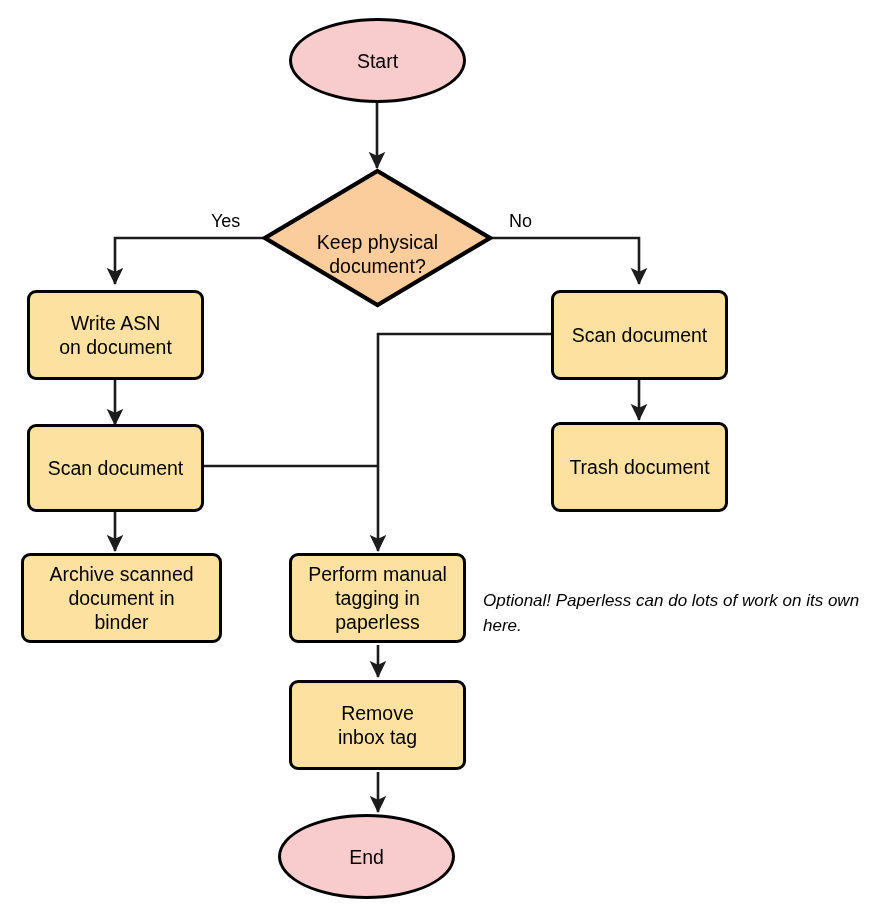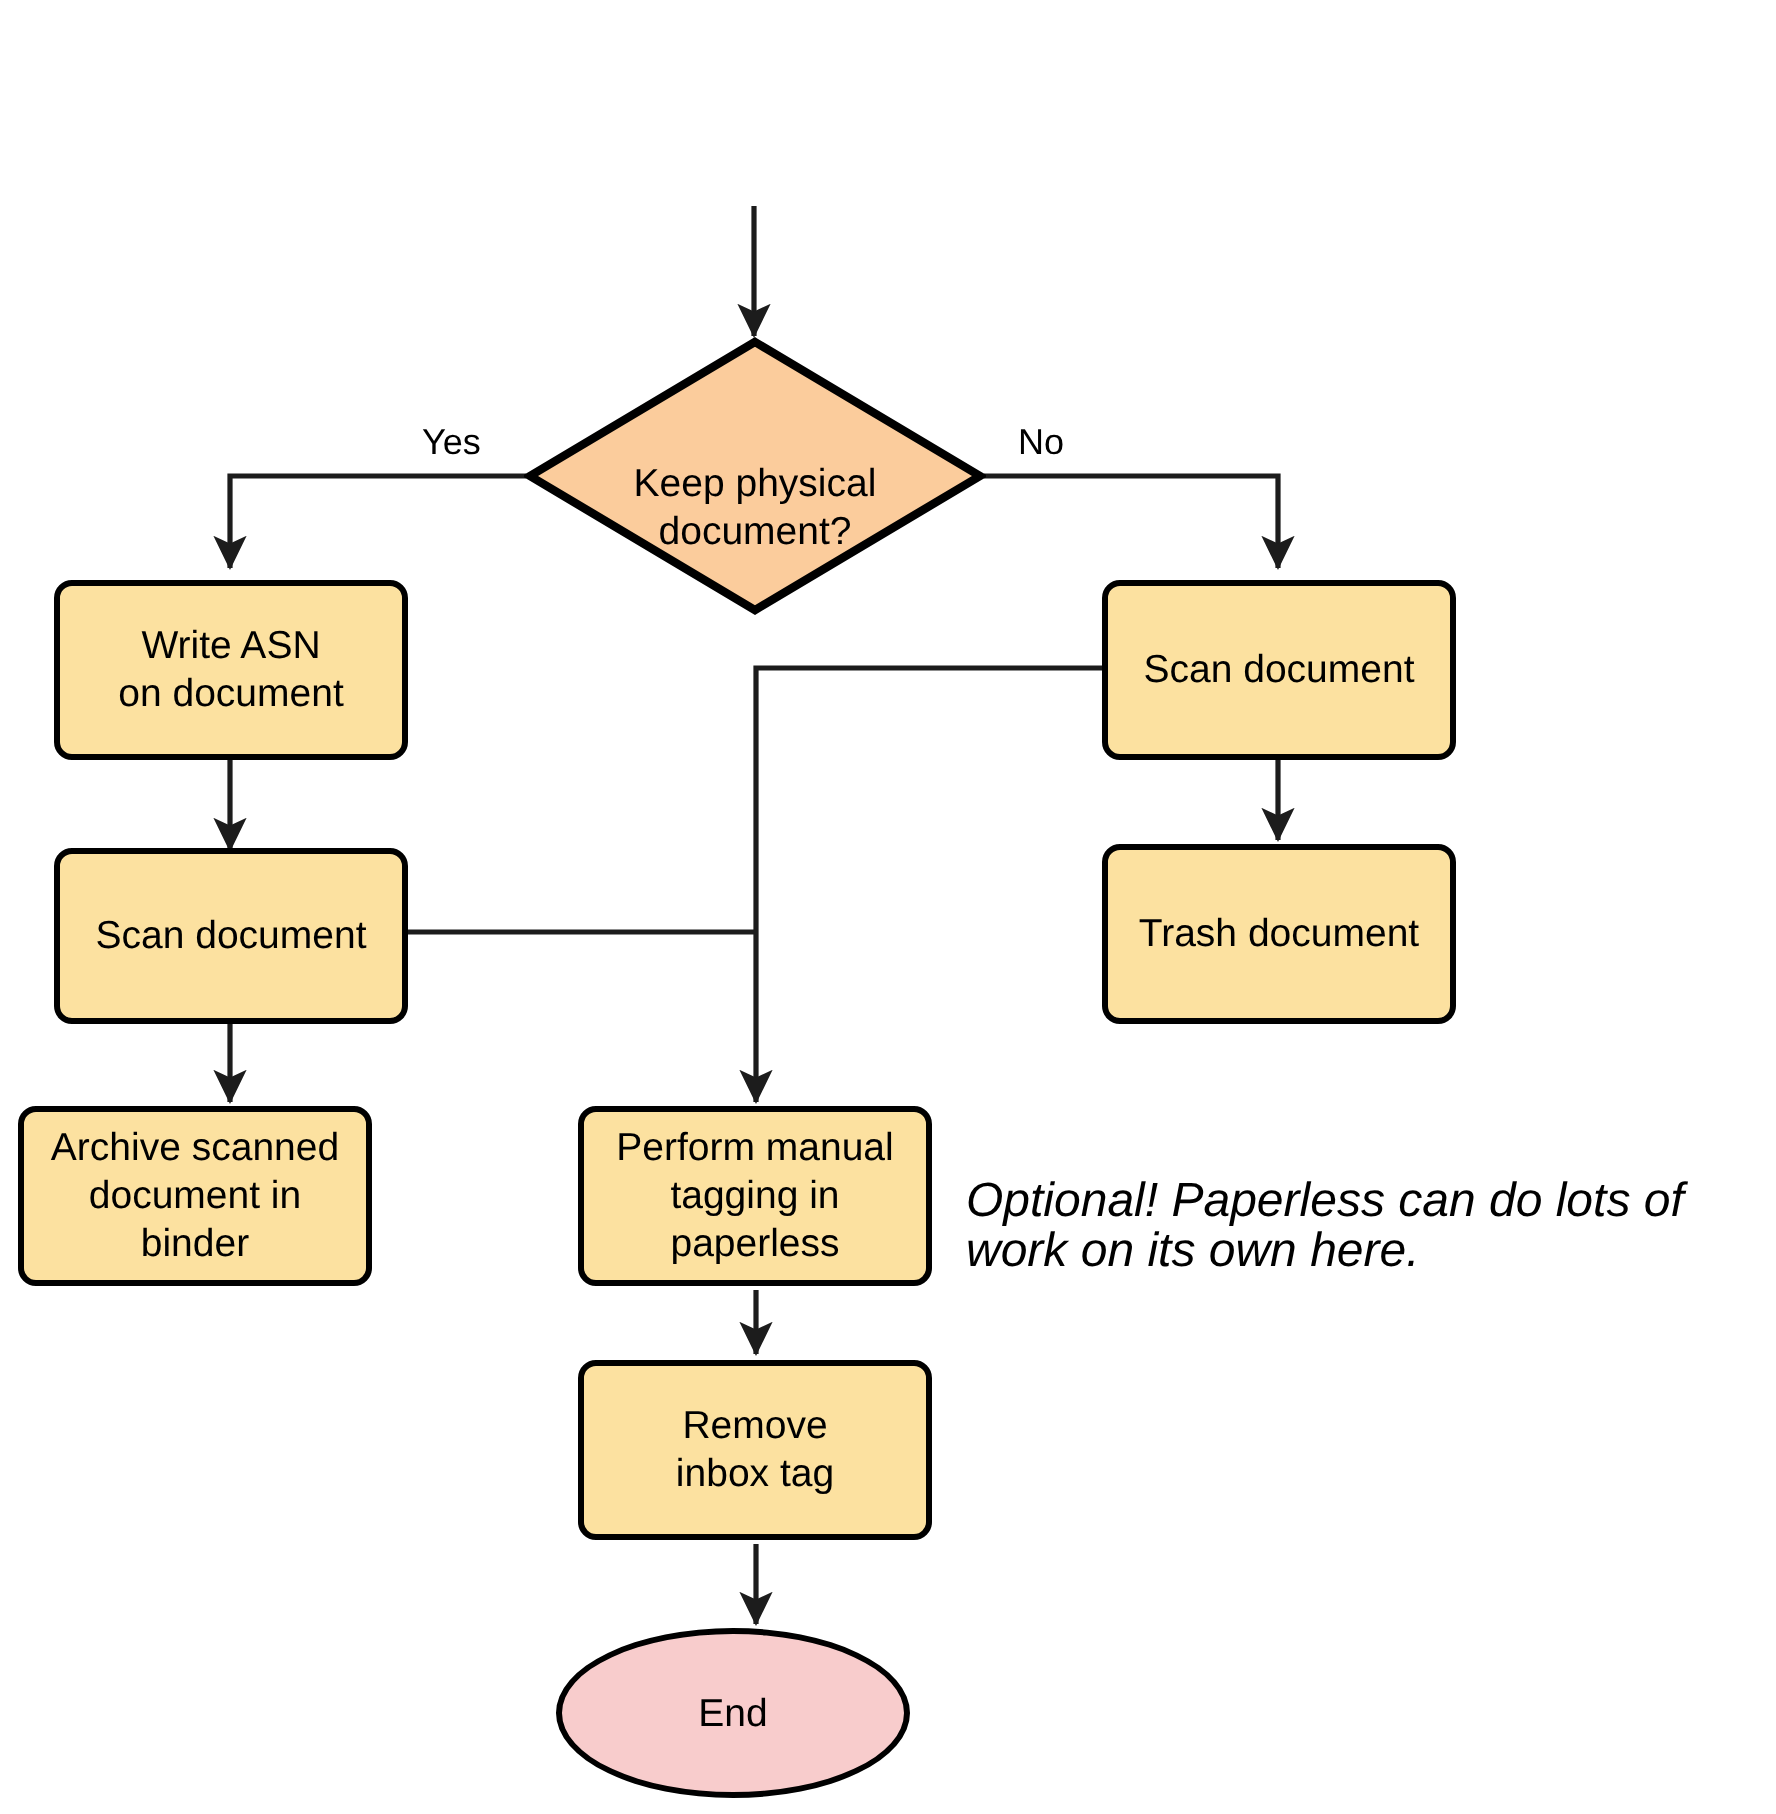--- a/index.html
+++ b/index.html
@@ -74,21 +74,21 @@
   .edge-label {
     position: absolute;
     font-size: 18px;
     color: #000000;
     z-index: 4;
     white-space: nowrap;
   }
   .note {
     position: absolute;
     font-style: italic;
-    font-size: 24px;
+    font-size: 17px;
     line-height: 25px;
     color: #000000;
     z-index: 4;
   }
 </style>
 </head>
 <body>
 
 <div id="flow-root">
 
@@ -116,20 +116,23 @@
       <path d="M551,334 L378,334 L378,551" marker-end="url(#arrow)"></path>
 
       <path d="M203,466 L378,466"></path>
 
       <path d="M378,645 L378,677" marker-end="url(#arrow)"></path>
 
       <path d="M378,772 L378,812" marker-end="url(#arrow)"></path>
     </g>
   </svg>
 
+  <div class="node terminator" style="left:289px; top:18px; width:177px; height:85px;">
+    <span class="node-label">Start</span>
+  </div>
 
   <div class="diamond-wrap" style="left:262px; top:168px; width:231px; height:140px;">
     <svg width="231" height="140" viewBox="0 0 231 140">
       <polygon points="115.5,3 228,70 115.5,137 3,70" fill="#FBCC9C" stroke="#000000" stroke-width="4.2" stroke-linejoin="miter"></polygon>
     </svg>
     <span class="diamond-text">Keep physical
 document?</span>
   </div>
 
   <div class="edge-label" style="left:211px; top:211px;">Yes</div>
@@ -138,21 +141,21 @@
 
   <div class="node process" style="left:27px; top:290px; width:177px; height:90px;">
     <span class="node-label">Write ASN
 on document</span>
   </div>
 
   <div class="node process" style="left:27px; top:424px; width:177px; height:88px;">
     <span class="node-label">Scan document</span>
   </div>
 
-  <div class="node process" style="left:9px; top:553px; width:177px; height:90px;text-align:center;">
+  <div class="node process" style="left:21px; top:553px; width:201px; height:90px;text-align:center;">
     <span class="node-label">Archive scanned
 document in
 binder</span>
   </div>
 
   <div class="node process" style="left:551px; top:290px; width:177px; height:90px;">
     <span class="node-label">Scan document</span>
   </div>
 
   <div class="node process" style="left:551px; top:422px; width:177px; height:90px;">

